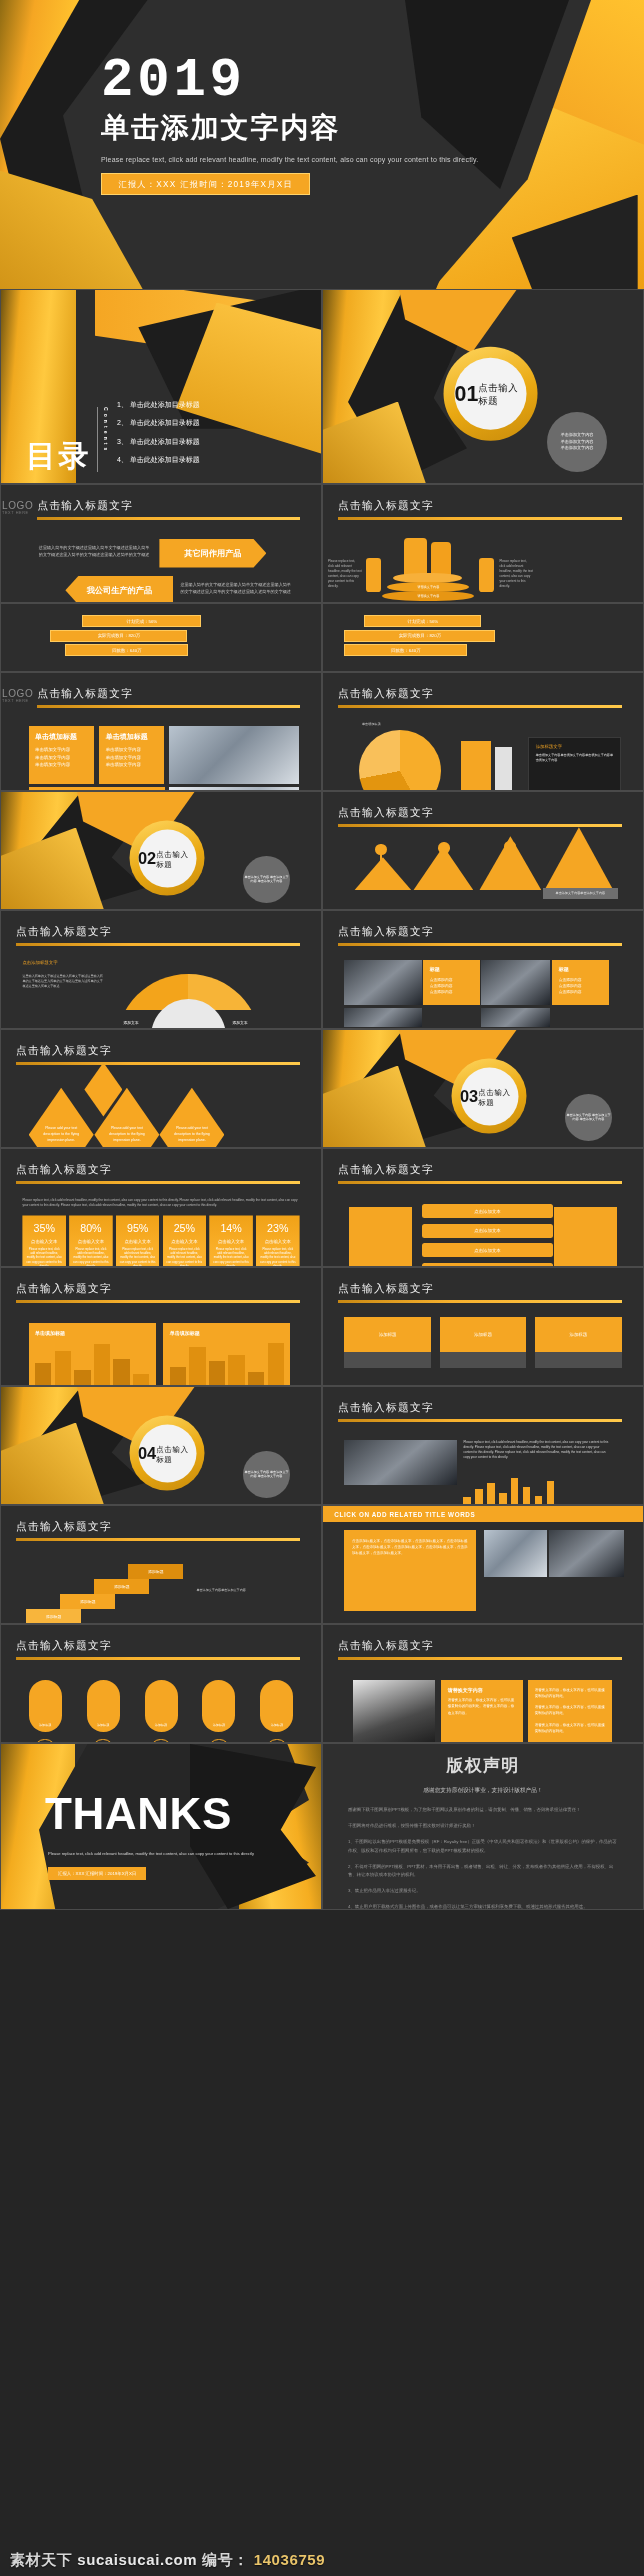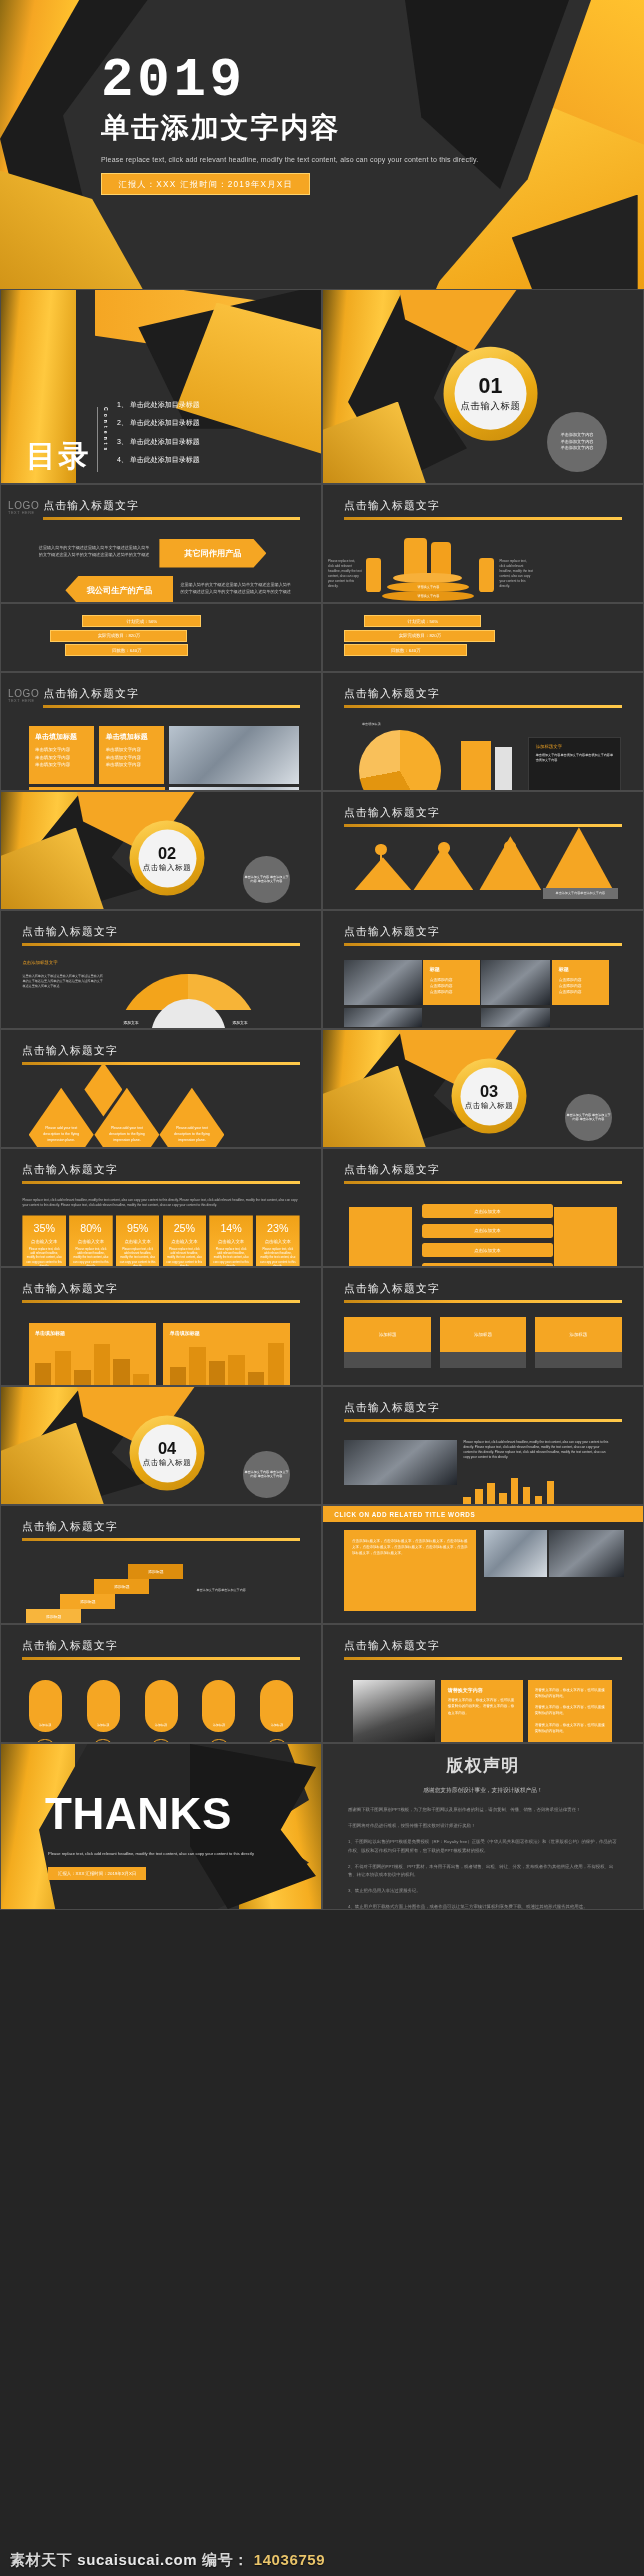--- a/index.html
+++ b/index.html
@@ -44,21 +44,21 @@
   .cover-year { font-family:Liberation Mono, monospace; font-weight:bold;
      font-size:54px; line-height:0.9; letter-spacing:3.8px; color:#fff; }
   .cover-title { font-size:28px; font-weight:bold; color:#fff; margin-top:3.8px;
      letter-spacing:1.9px; }
   .cover-sub { font-size:7px; color:#cfcfcf; margin-top:8.8px; letter-spacing:0.2px; }
   .cover-bar { margin-top:10px; display:inline-block; background:#f5a623;
      color:#fff; font-size:8.2px; padding:4.4px 16.4px; letter-spacing:1.3px;
      border:0.6px solid #ffd36a; }
 
   
-  .s-head { position:absolute; left:21px; top:14px; right:21.4px; z-index:5; }
+  .s-head { position:absolute; left:15px; top:14px; right:21.4px; z-index:5; }
   .s-logo { position:absolute; left:-14px; top:1.3px; width:38px; }
   .s-logo .l1 { font-size:10px; color:#8e8e8e; letter-spacing:0.6px; font-family:"Liberation Sans",sans-serif;}
   .s-logo .l2 { font-size:3.8px; color:#777; letter-spacing:0.6px; }
   .s-title { font-size:10.7px; color:#f2f2f2; letter-spacing:1.3px; padding-left:21.4px;}
   .s-rule { height:2.5px; margin-top:4.4px; margin-left:21.4px;
      background:linear-gradient(90deg,#c88813,#f7b12e 40%,#ffc94a); }
 
   
   .div-slide { background:#2d2d2d; position:relative; overflow:hidden; }
   .d-yl { position:absolute; left:0; top:0; width:94px; height:100%;
@@ -68,21 +68,21 @@
   .d-tri { position:absolute; left:75px; top:-6.3px; width:119px; height:69px;
       background:#f5a623; clip-path:polygon(0 0,100% 8%,62% 100%,6% 52%); }
   .d-tri2 { position:absolute; left:0; bottom:-12.6px; width:107px; height:94px;
       background:linear-gradient(45deg,#c58810,#ffcb48);
       clip-path:polygon(0 30%,70% 0,100% 100%,0 100%); }
   .circ-wrap { position:absolute; left:50%; top:52%; transform:translate(-42%,-46%); }
   .circ { width:94px; height:94px; border-radius:50%;
       background:linear-gradient(160deg,#ffd65e,#e9a812 55%,#c98c0b);
       display:flex; align-items:center; justify-content:center; }
   .circ-in { width:72px; height:72px; border-radius:50%; background:#f3f3f3;
-      display:flex; flex-direction:column; align-items:center; justify-content:center; }
+      display:flex; flex-direction:row; align-items:center; justify-content:center; }
   .circ-num { font-size:21.4px; font-weight:bold; color:#141414; line-height:1; }
   .circ-cap { font-size:9.4px; color:#141414; margin-top:1.9px; letter-spacing:0.6px; }
   .grey-ball { position:absolute; right:36px; bottom:11.3px; width:60px; height:60px;
       border-radius:50%; background:#6b6b6b; display:flex; flex-direction:column;
       align-items:center; justify-content:center; color:#fff; font-size:4.1px; line-height:1.5; text-align:center;}
 
   
   .body { position:absolute; left:21.4px; right:21.4px; top:49px; bottom:8.8px; }
   .txt-s { font-size:4.1px; color:#cfcfcf; line-height:1.7; }
   .txt-xs { font-size:3.1px; color:#e9e9e9; line-height:1.6; }

